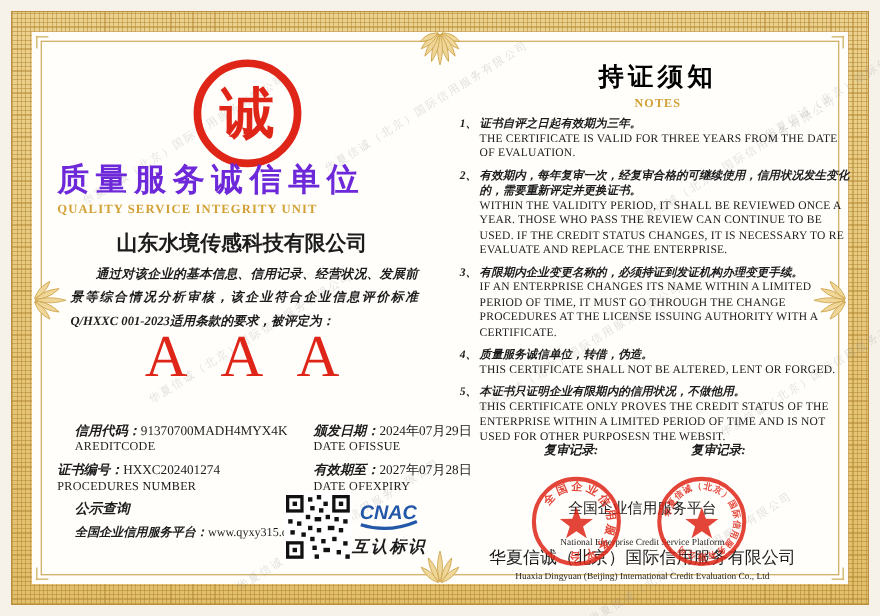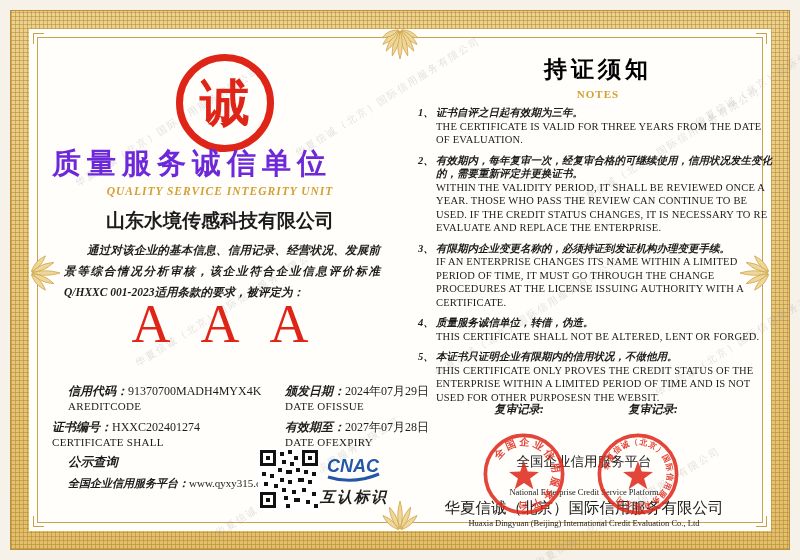--- a/index.html
+++ b/index.html
@@ -40,22 +40,22 @@
   
   .page-left{position:absolute;left:52px;top:46px;width:336px;height:480px;}
   .logo-ring{
     position:absolute;left:124px;top:8px;width:84px;height:84px;border-radius:50%;
     border:7px solid #df2517;display:flex;align-items:center;justify-content:center;
   }
   .logo-char{font-size:50px;line-height:1;color:#df2517;font-weight:bold;
     font-family:"Liberation Serif",serif;}
   .cert-title{position:absolute;left:0;top:98px;width:100%;margin:0;
     font-size:29px;font-weight:bold;color:#6d28d9;letter-spacing:6px;white-space:nowrap;}
-  .cert-subtitle{position:absolute;left:0;top:139px;width:100%;text-align:center;
-    font-size:11.5px;font-weight:bold;color:#d2a034;letter-spacing:1px;font-style:italic;}
+  .cert-subtitle{position:absolute;left:0;top:139px;width:100%;text-align:left;
+    font-size:11.5px;font-weight:bold;color:#d2a034;letter-spacing:1px;}
   .company{position:absolute;left:0;top:162px;width:100%;text-align:center;
     font-size:19px;font-weight:bold;font-family:"Liberation Sans",sans-serif;}
   .paragraph{position:absolute;left:12px;top:194px;width:316px;margin:0;
     font-size:11.5px;line-height:21px;font-weight:bold;font-style:italic;
     text-align:justify;text-indent:2em;}
   .rating{position:absolute;left:0;top:246px;width:100%;text-align:center;
     font-size:54px;line-height:64px;color:#df2517;letter-spacing:30px;padding-left:30px;
     box-sizing:border-box;}
   .field{position:absolute;font-size:12px;line-height:15px;white-space:nowrap;}
   .field .lab{font-weight:bold;font-style:italic;}
@@ -211,21 +211,21 @@
     <div class="field f1">
       <div><span class="lab">信用代码：</span><span>91370700MADH4MYX4K</span></div>
       <div class="sub">AREDITCODE</div>
     </div>
     <div class="field f2">
       <div><span class="lab">颁发日期：</span><span>2024年07月29日</span></div>
       <div class="sub">DATE OFISSUE</div>
     </div>
     <div class="field f3">
       <div><span class="lab">证书编号：</span><span>HXXC202401274</span></div>
-      <div class="sub">CERTIFICATE SHALL</div>
+      <div class="sub">PROCEDURES NUMBER</div>
     </div>
     <div class="field f4">
       <div><span class="lab">有效期至：</span><span>2027年07月28日</span></div>
       <div class="sub">DATE OFEXPIRY</div>
     </div>
 
     <div class="query">公示查询</div>
     <div class="platform">
       <span class="lab">全国企业信用服务平台：</span><span>www.qyxy315.org.cn</span>
     </div>

